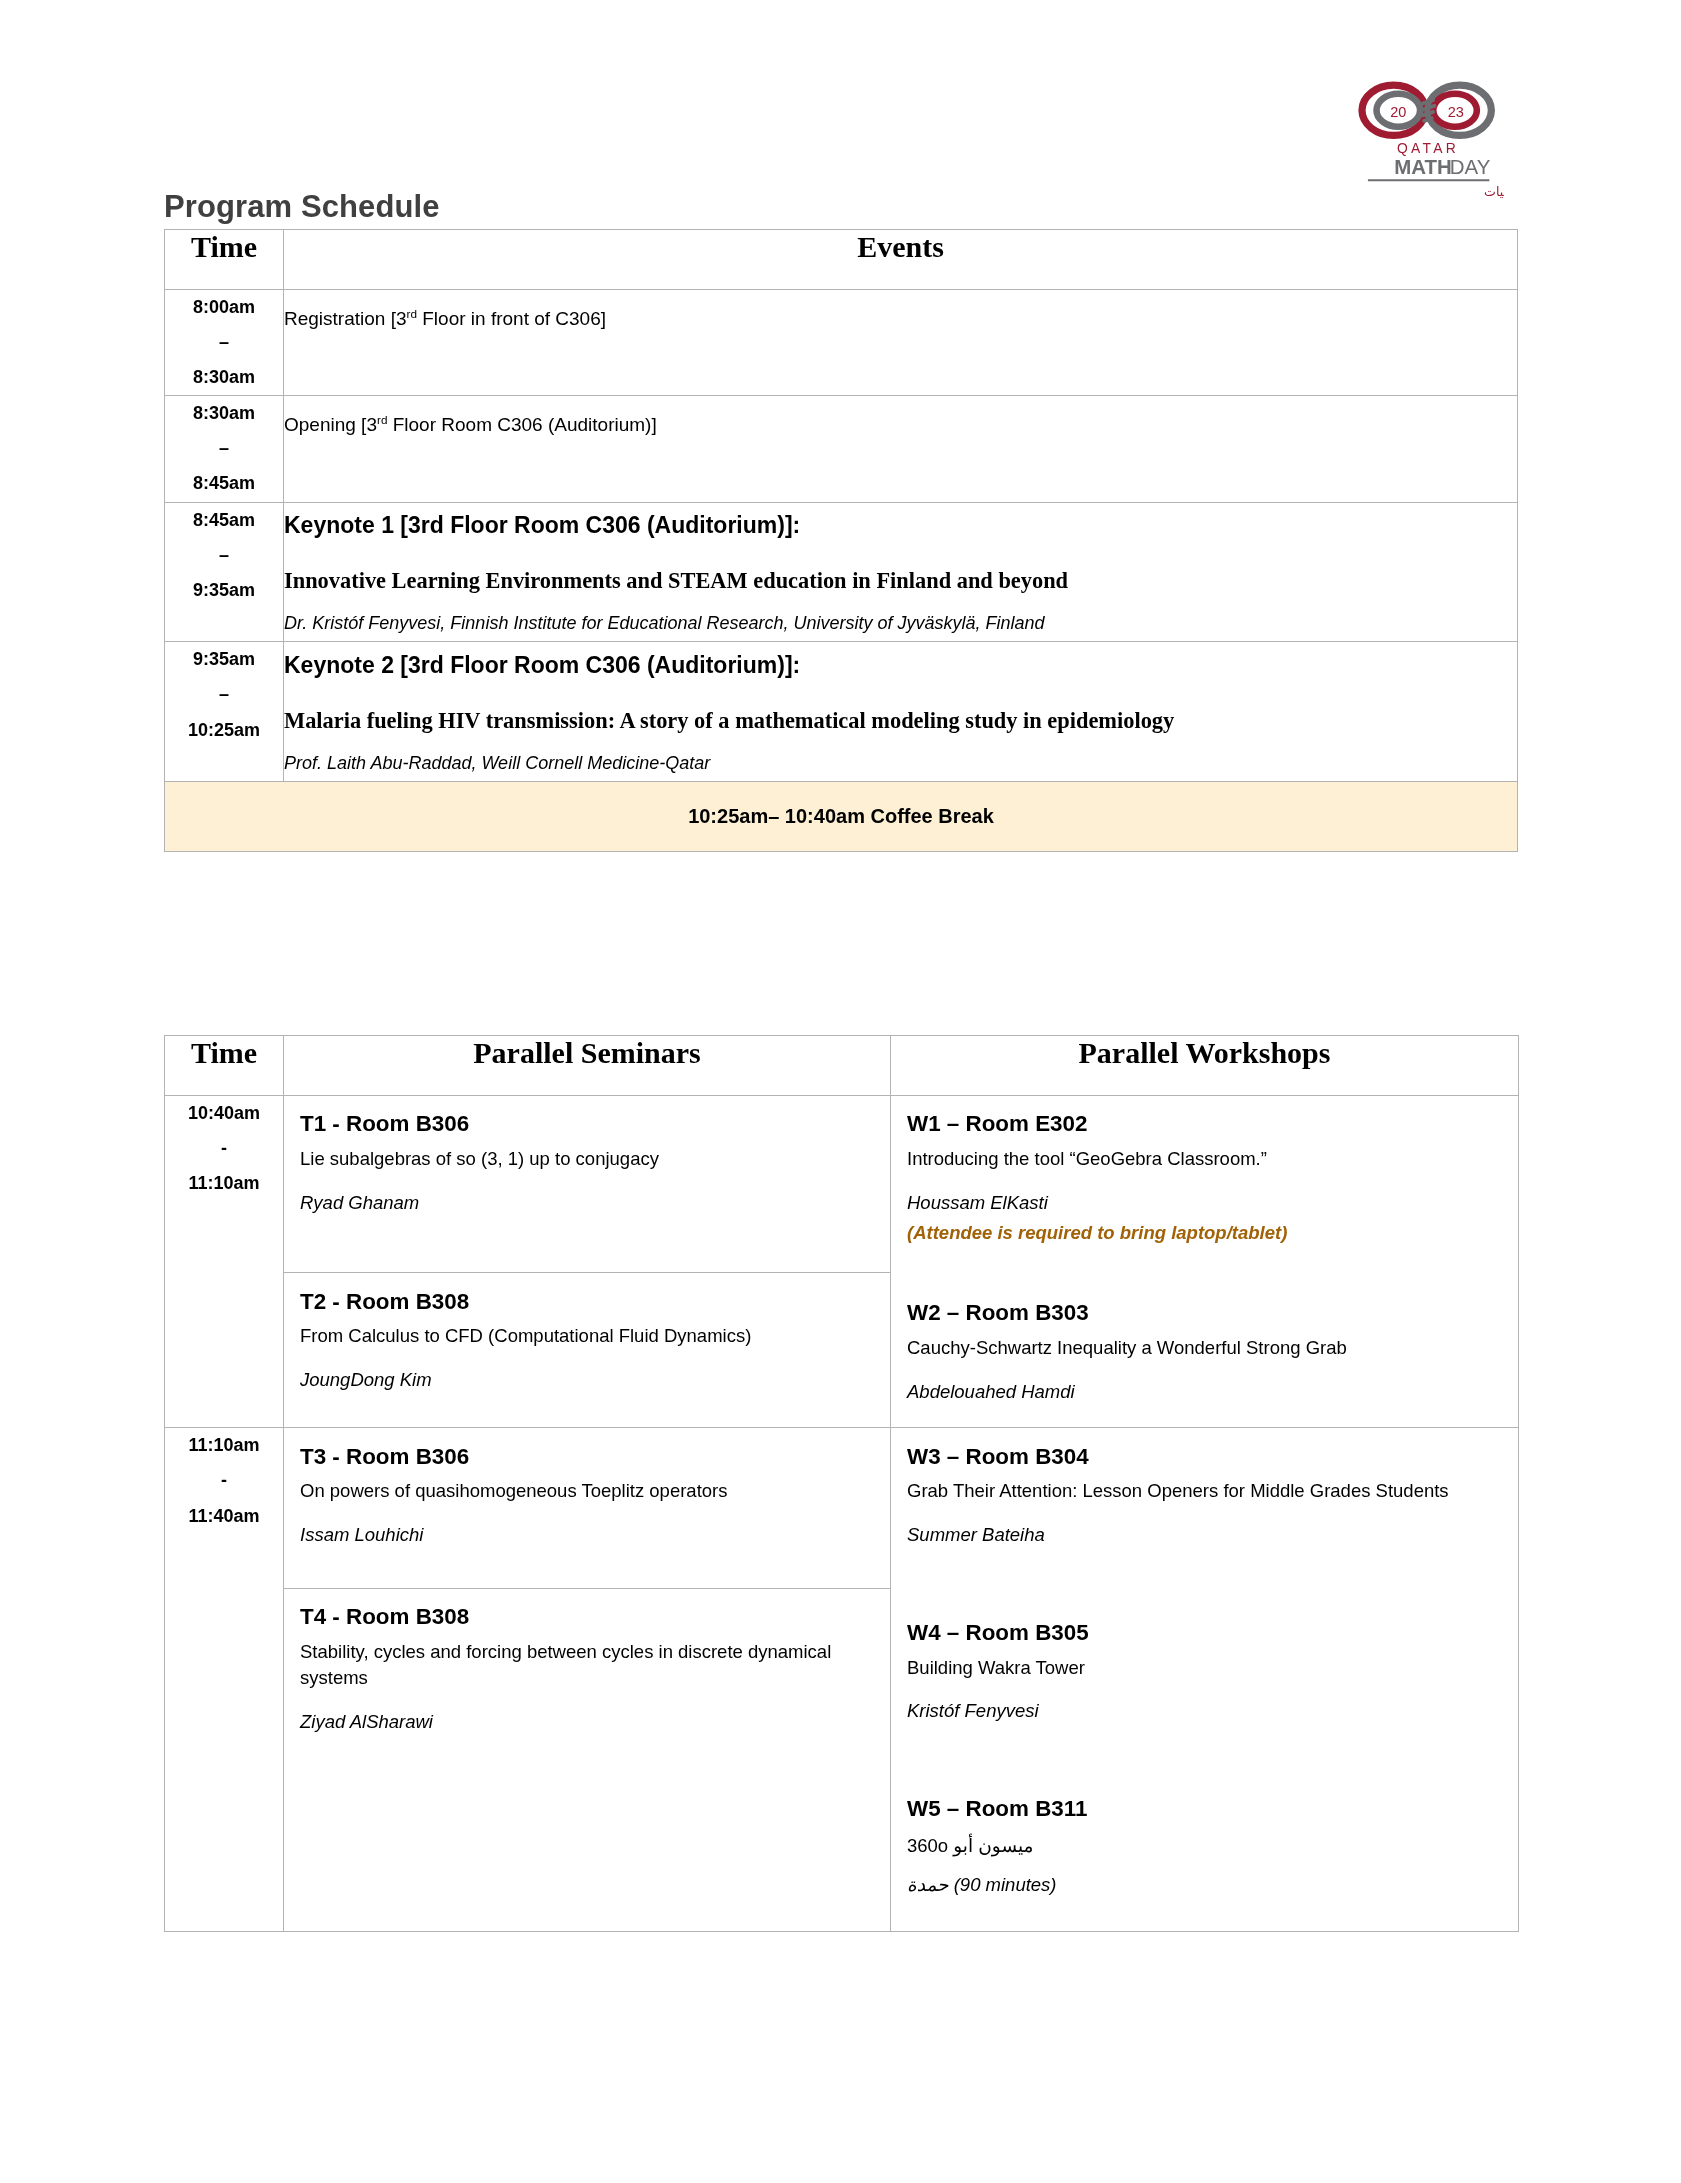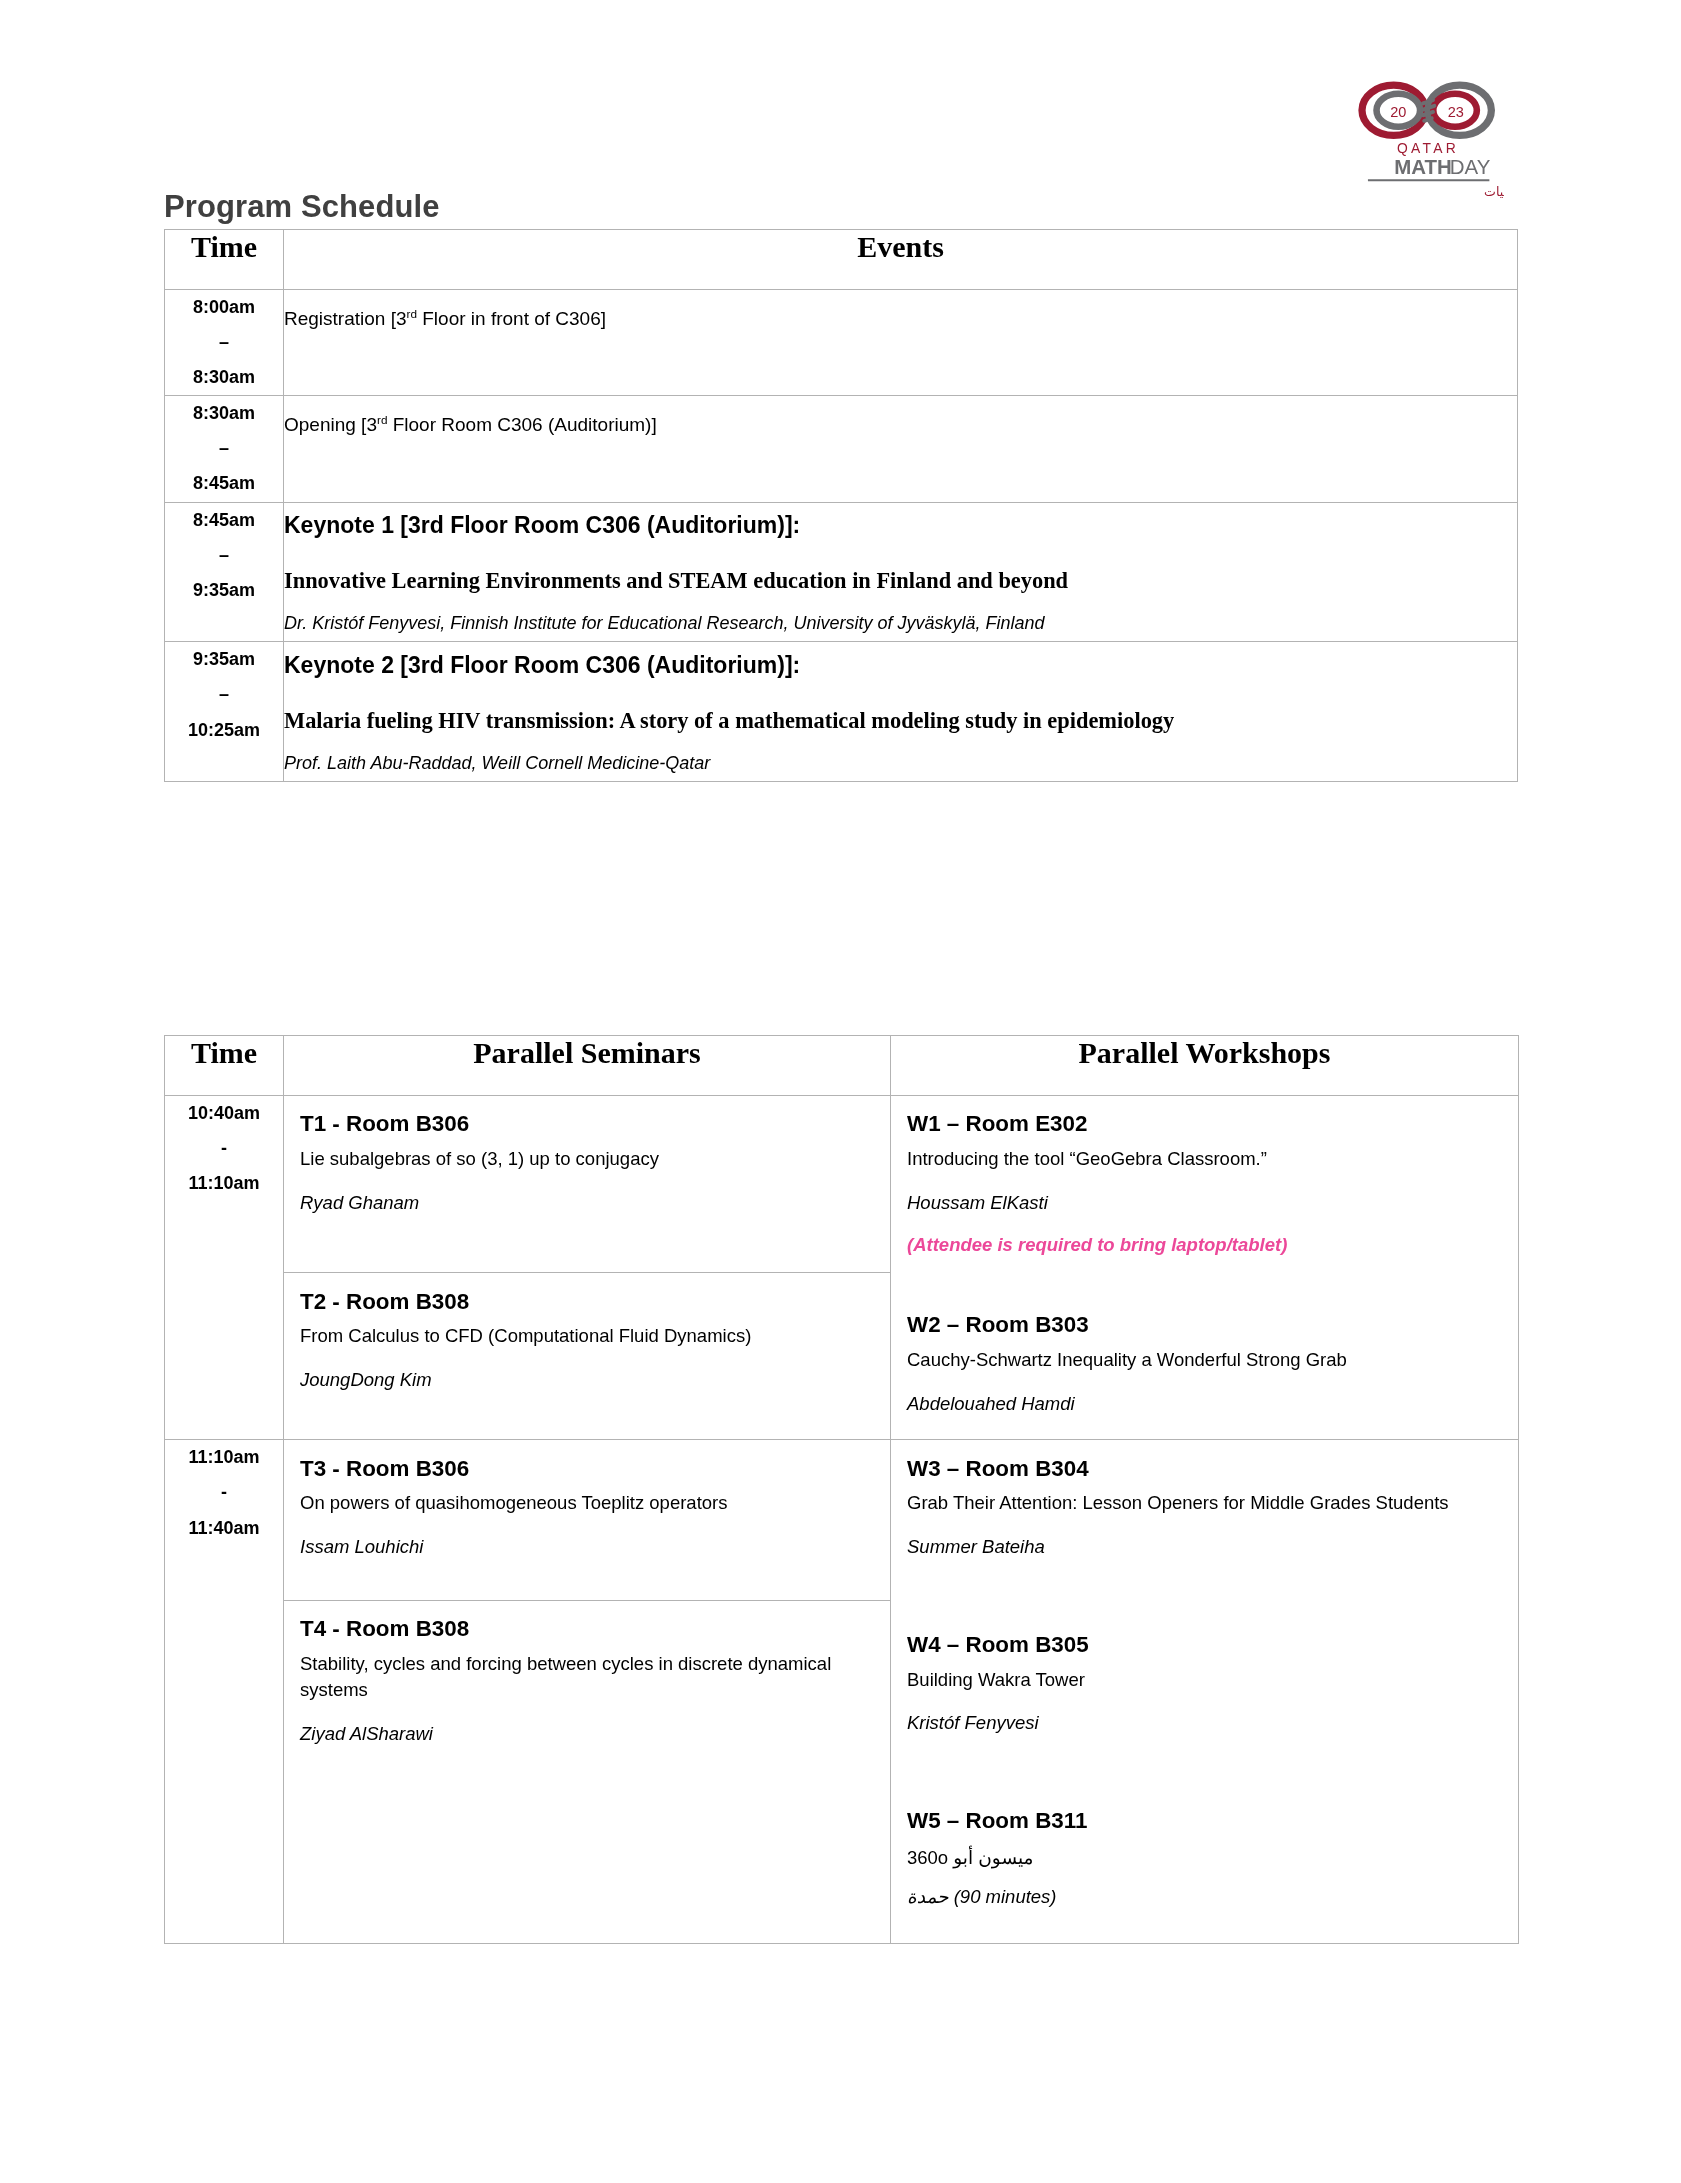--- a/index.html
+++ b/index.html
@@ -148,23 +148,23 @@
   .sess-person {
     font-size: 18.5px;
     font-style: italic;
     line-height: 1.4;
     margin: 0;
   }
   .sess-warn {
     font-size: 18.5px;
     font-style: italic;
     font-weight: bold;
-    color: #ec4899;
+    color: #a16207;
     line-height: 1.4;
-    margin: 16px 0 0 0;
+    margin: 4px 0 0 0;
   }
   .sess-arabic {
     font-size: 18.5px;
     line-height: 1.6;
     margin: 0 0 9.2px 0;
     direction: ltr;
   }
   .sess-arabic.it { font-style: italic; }
 
   .inner-block { padding: 12px 16px 22.4px 16px; }
@@ -258,20 +258,23 @@
         <span class="dash">–</span>
         <span>10:25am</span>
       </td>
       <td class="cell">
         <div class="kn-head">Keynote 2 [3rd Floor Room C306 (Auditorium)]:</div>
         <div class="kn-title">Malaria fueling HIV transmission: A story of a mathematical modeling study in epidemiology</div>
         <div class="kn-speaker">Prof. Laith Abu-Raddad, Weill Cornell Medicine-Qatar</div>
       </td>
     </tr>
 
+    <tr class="break-row">
+      <td colspan="2">10:25am– 10:40am Coffee Break</td>
+    </tr>
   </tbody>
     </table>
 
   <table class="sched" style="top:1035px;">
     <colgroup>
       <col class="col-time">
       <col class="col-sem">
       <col class="col-wk">
     </colgroup>
 

